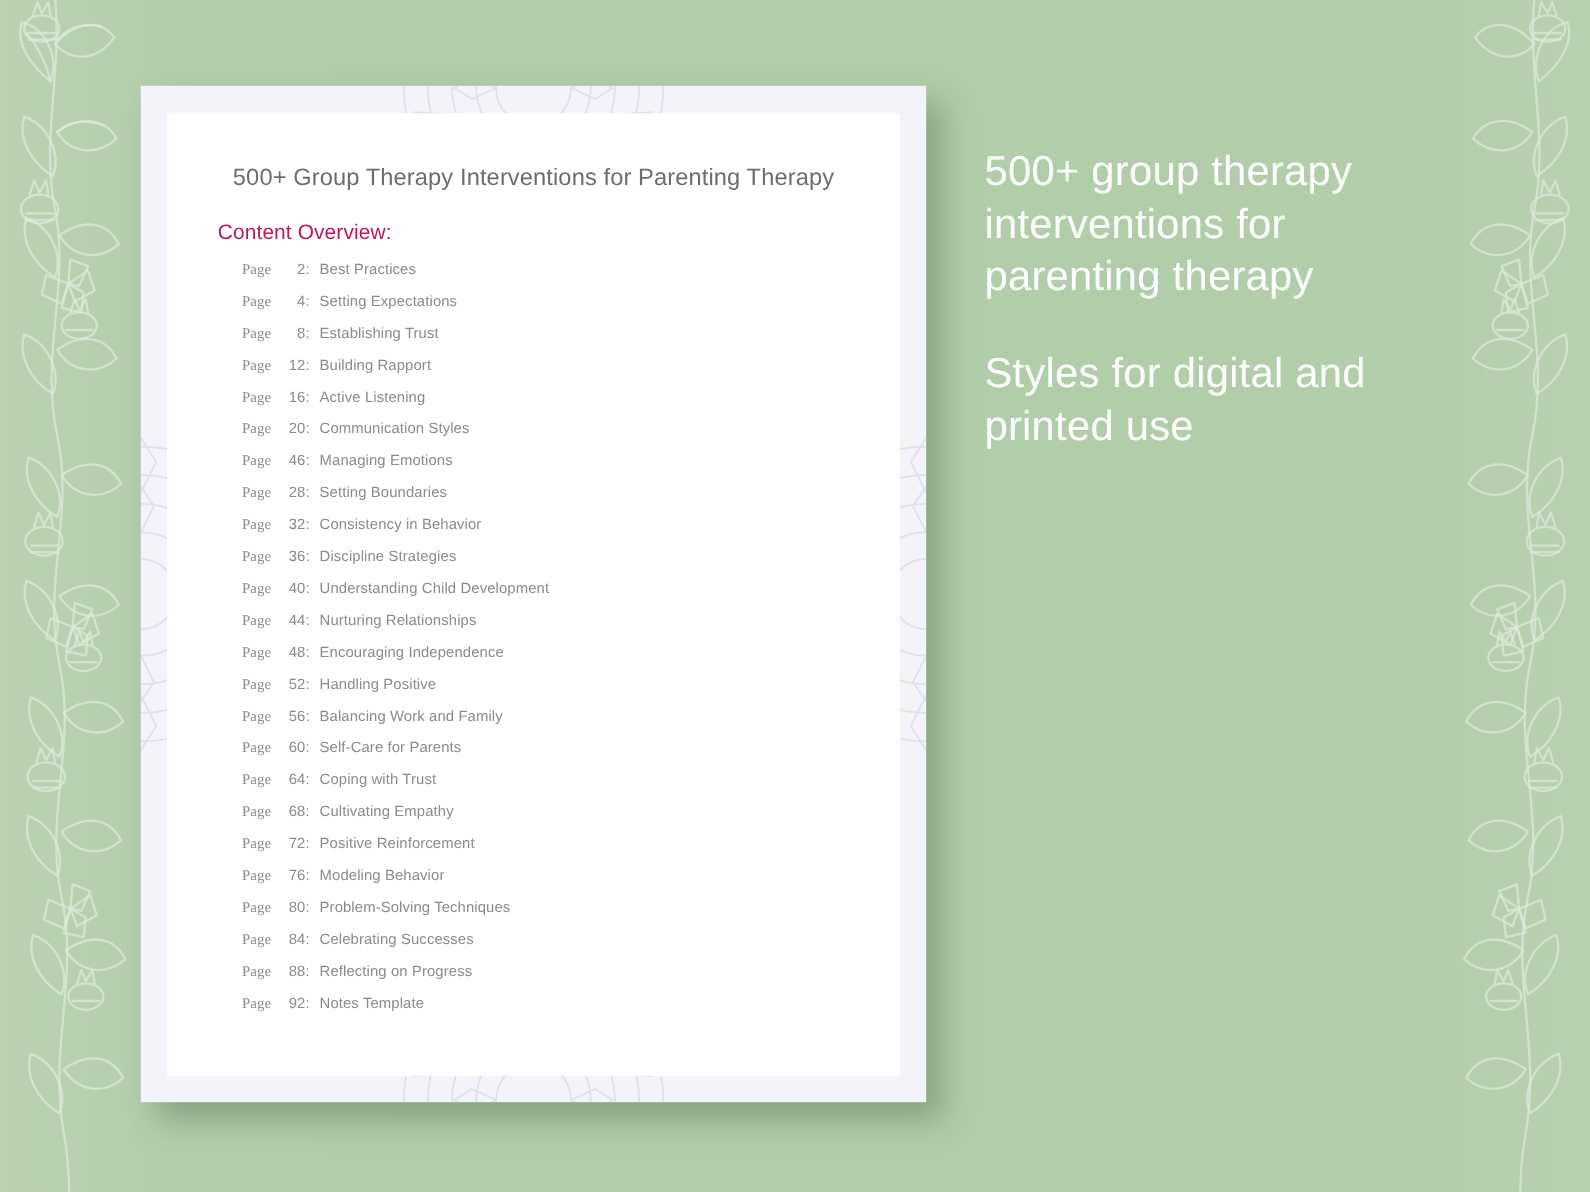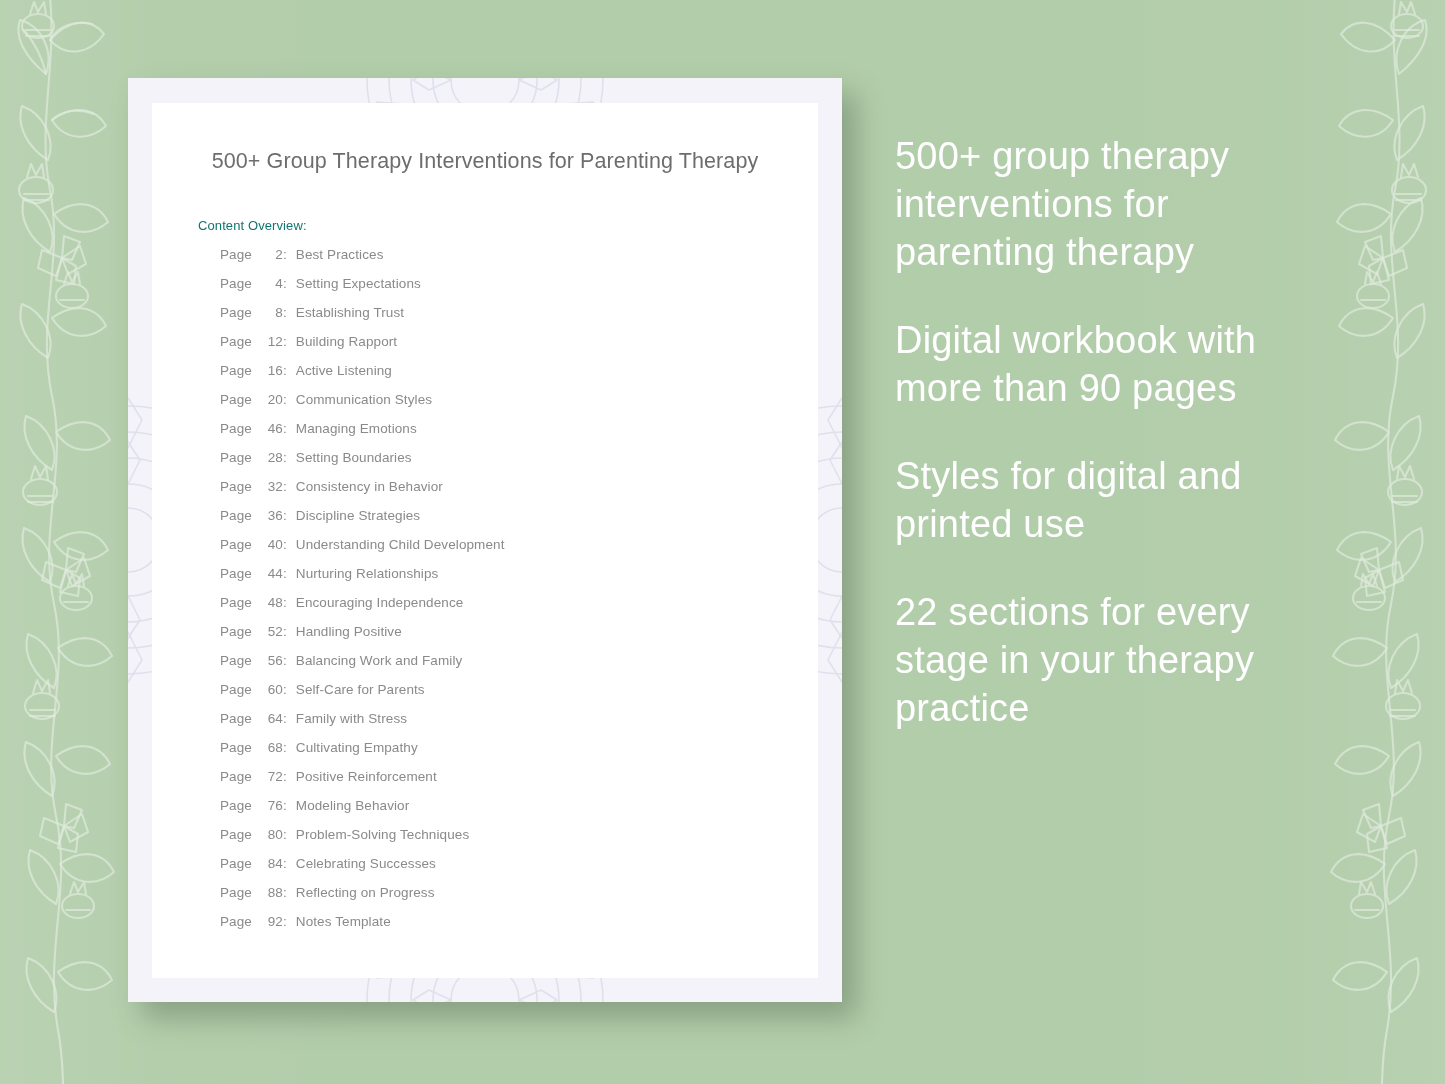--- a/index.html
+++ b/index.html
@@ -63,42 +63,42 @@
     margin:44px 42px 0 42px;
     text-align:center;
     font-size:21.5px;
     line-height:29px;
     font-weight:400;
     color:#6d6d6d;
     letter-spacing:.1px;
   }
 
   .overview-label {
-    margin:42px 0 0 46px;
-    font-size:13px;
-    color:#0f766e;
+    margin:25px 0 0 46px;
+    font-size:19px;
+    color:#be185d;
     font-weight:400;
     letter-spacing:.1px;
   }
 
   .toc { margin:14px 0 0 68px; }
   .toc-row {
     display:flex;
     align-items:baseline;
     height:29px;
     font-size:13.5px;
     color:#8a8a8a;
     letter-spacing:.1px;
   }
   .toc-page {
     display:inline-block;
     width:27px;
     text-align:right;
   }
-  .toc-word { margin-right:4px; }
+  .toc-word { margin-right:4px;font-family:Liberation Serif, serif; }
   .toc-colon { margin-right:9px; }
 
   
   .promo {
     position:absolute;
     left:895px; top:132px;
     width:430px;
   }
   .promo p {
     color:#ffffff;
@@ -540,21 +540,21 @@
         <div class="toc-row">
           <span class="toc-word">Page</span>
           <span class="toc-page">60</span>
           <span class="toc-colon">:</span>
           <span class="toc-topic">Self-Care for Parents</span>
         </div>
         <div class="toc-row">
           <span class="toc-word">Page</span>
           <span class="toc-page">64</span>
           <span class="toc-colon">:</span>
-          <span class="toc-topic">Family with Stress</span>
+          <span class="toc-topic">Coping with Trust</span>
         </div>
         <div class="toc-row">
           <span class="toc-word">Page</span>
           <span class="toc-page">68</span>
           <span class="toc-colon">:</span>
           <span class="toc-topic">Cultivating Empathy</span>
         </div>
         <div class="toc-row">
           <span class="toc-word">Page</span>
           <span class="toc-page">72</span>
@@ -590,16 +590,14 @@
           <span class="toc-page">92</span>
           <span class="toc-colon">:</span>
           <span class="toc-topic">Notes Template</span>
         </div>
       </div>
   </div>
 </div>
 
 <div class="promo">
     <p>500+ group therapy interventions for parenting therapy</p>
-    <p>Digital workbook with more than 90 pages</p>
     <p>Styles for digital and printed use</p>
-    <p>22 sections for every stage in your therapy practice</p>
   </div>
 
 </body></html>

